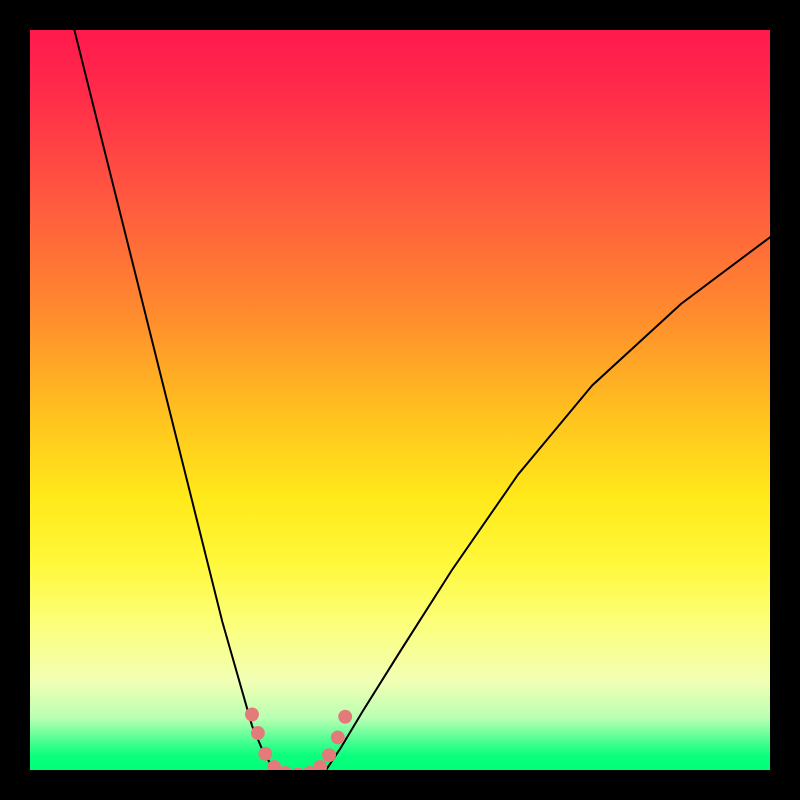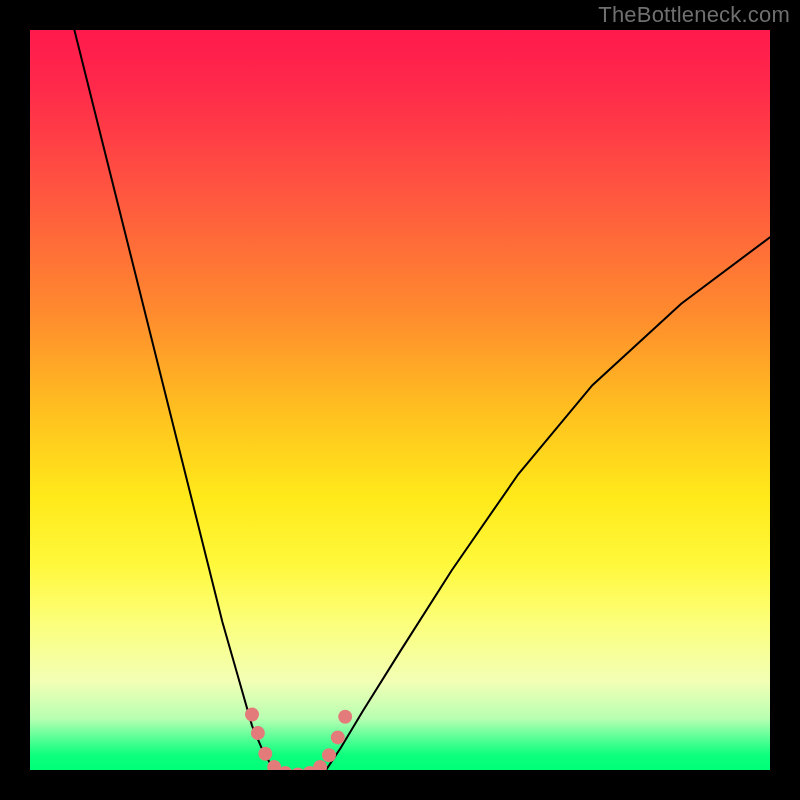--- a/index.html
+++ b/index.html
@@ -62,21 +62,20 @@
     overflow: visible;
   }
   .dot {
     fill: #e37b7b;
   }
 </style>
 </head>
 <body>
 
 <div class="frame">
-  <div class="watermark">TheBottleneck.com</div>
   <div class="plot">
     <div class="gradient"></div>
     <svg class="curve" viewBox="0 0 740 740">
       <path id="left-branch" fill="none" stroke="#000" stroke-width="2" stroke-linecap="round" d="M44.4 0.0 L74.0 118.4 L103.6 236.8 L133.2 355.2 L162.8 473.6 L177.6 532.8 L192.4 592.0 L207.2 643.8 L222.0 695.6 L233.1 721.5 L244.2 740.0 "></path>
       <path id="right-branch" fill="none" stroke="#000" stroke-width="2" stroke-linecap="round" d="M296.0 740.0 L310.8 717.8 L333.0 680.8 L370.0 621.6 L421.8 540.2 L488.4 444.0 L562.4 355.2 L651.2 273.8 L740.0 207.2 "></path>
       <path id="bottom-arc" fill="none" stroke="#000" stroke-width="2" stroke-linecap="round" d="M244.2 740.0 L251.6 743.7 L262.7 745.2 L273.8 745.2 L284.9 743.7 L296.0 740.0 "></path>
       <g id="dots">
           <circle cx="222.0" cy="684.5" r="7" class="dot"></circle>
           <circle cx="227.9" cy="703.0" r="7" class="dot"></circle>
           <circle cx="235.3" cy="723.7" r="7" class="dot"></circle>

